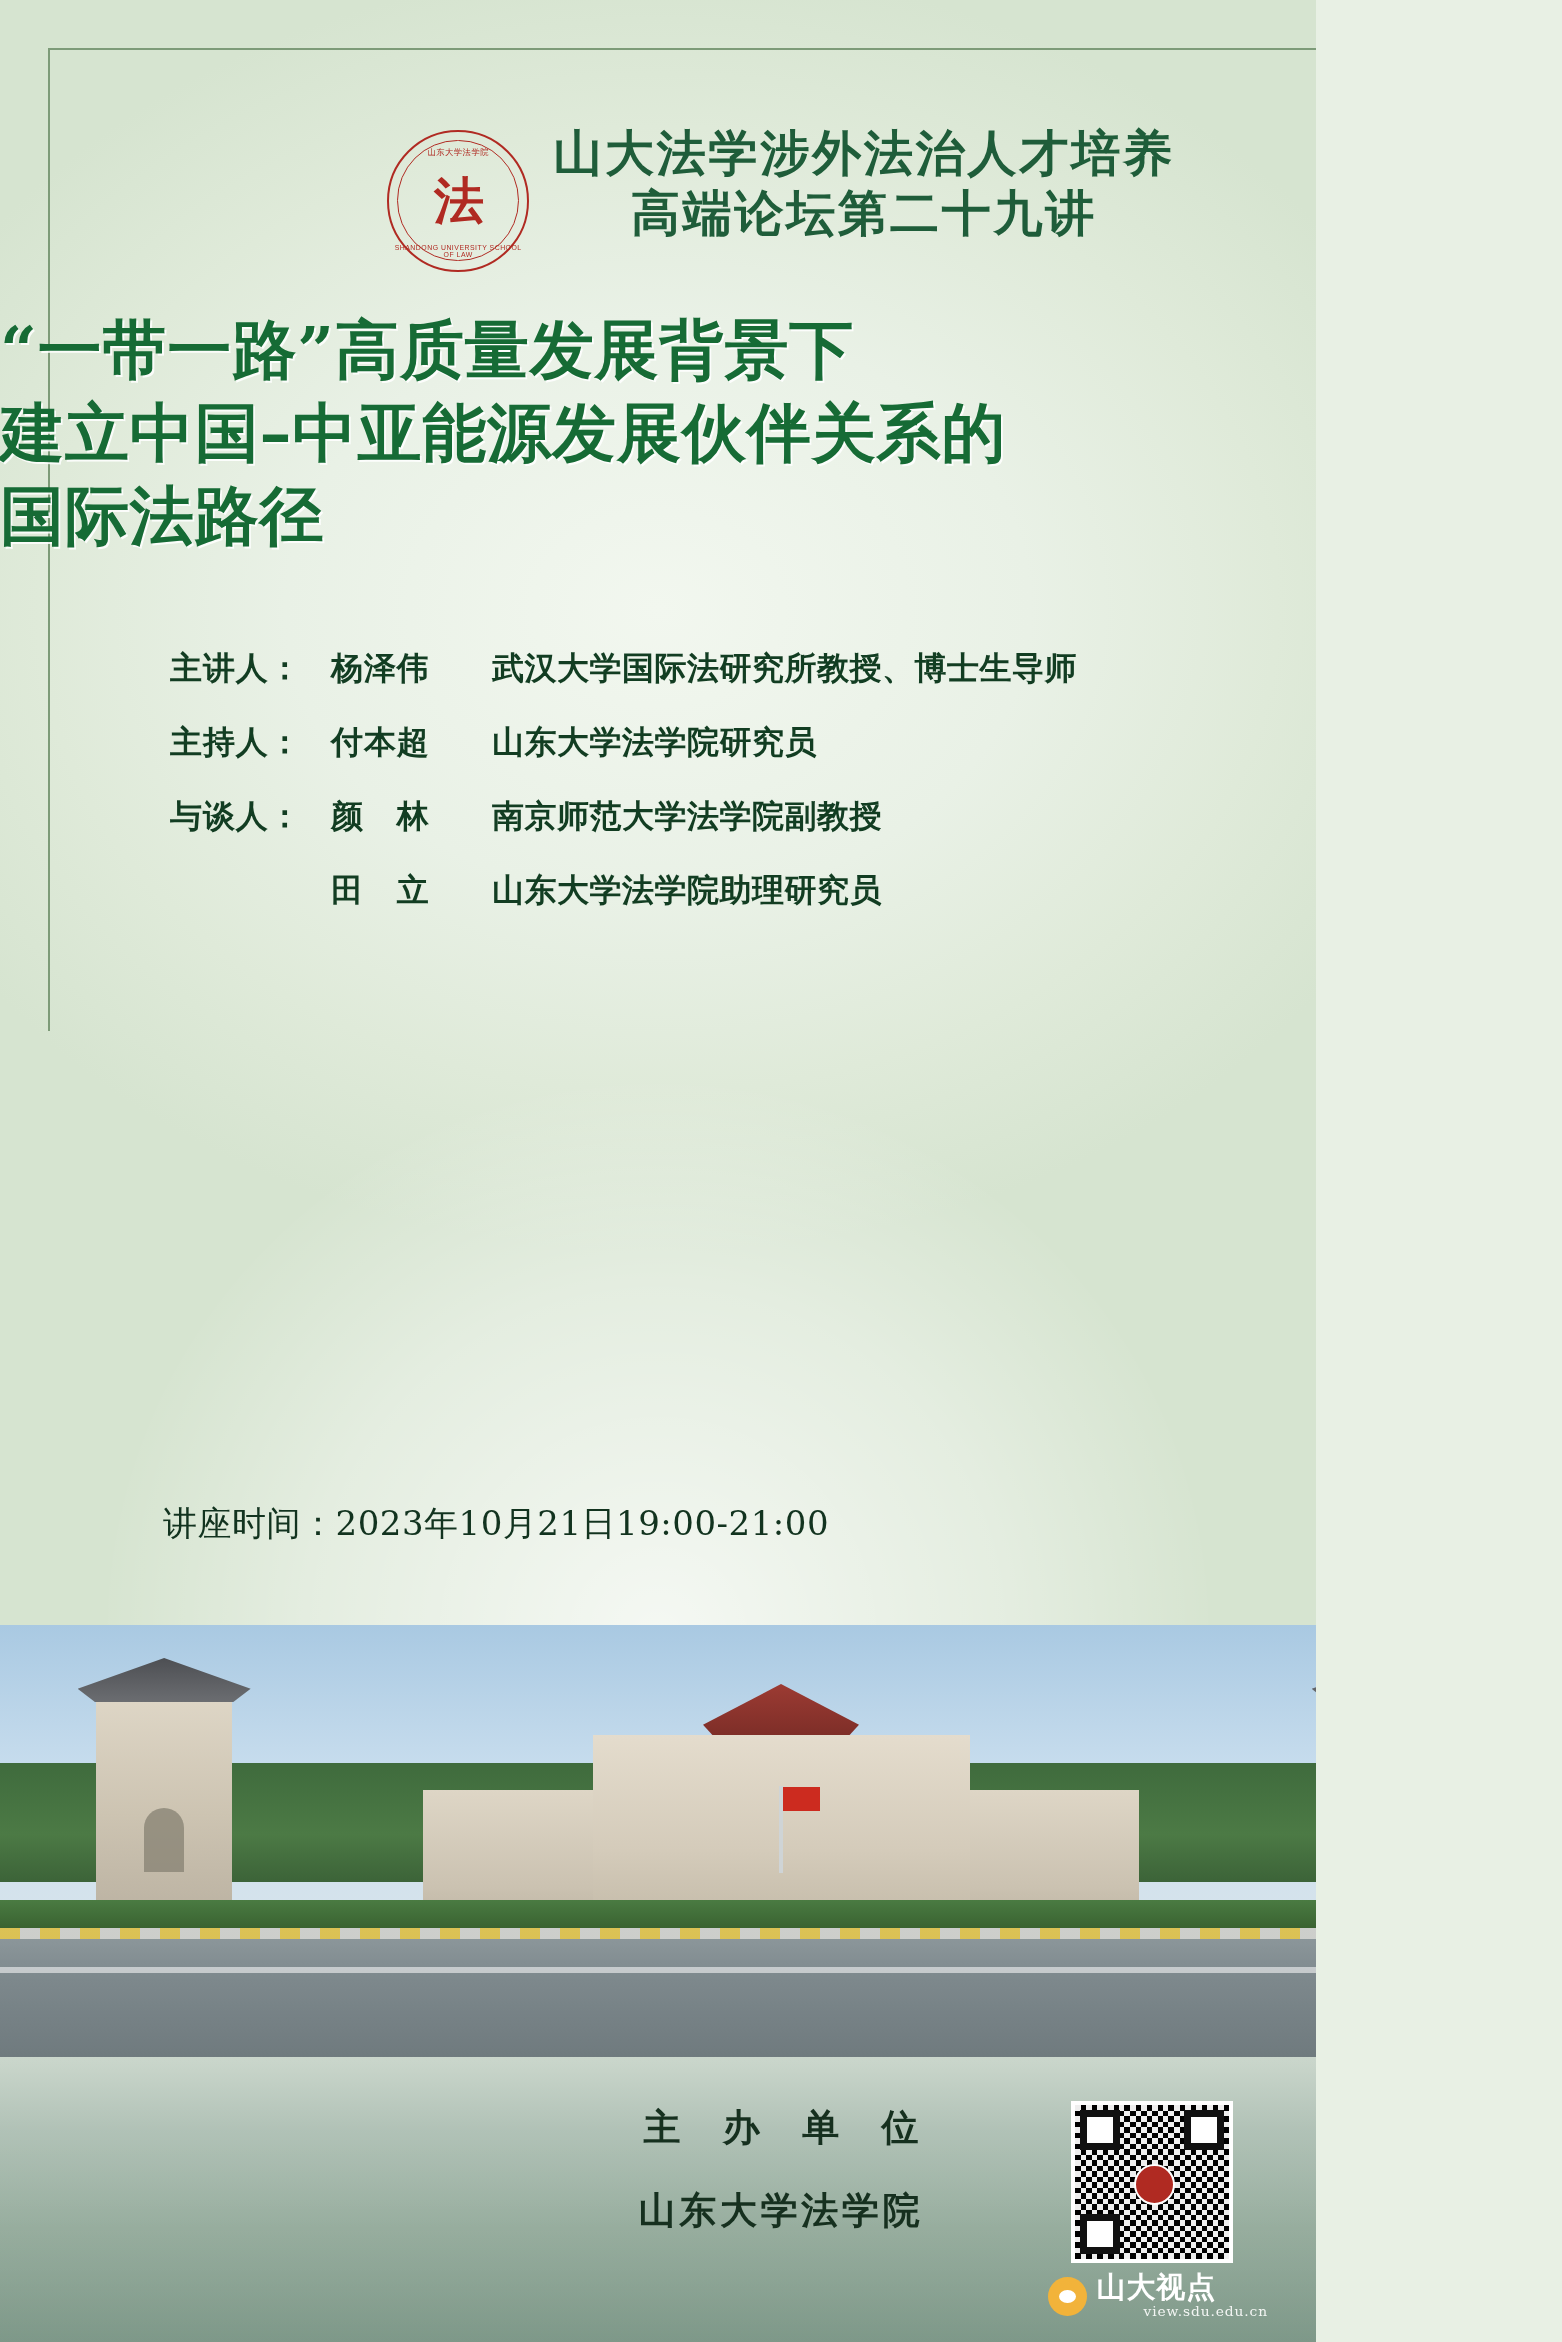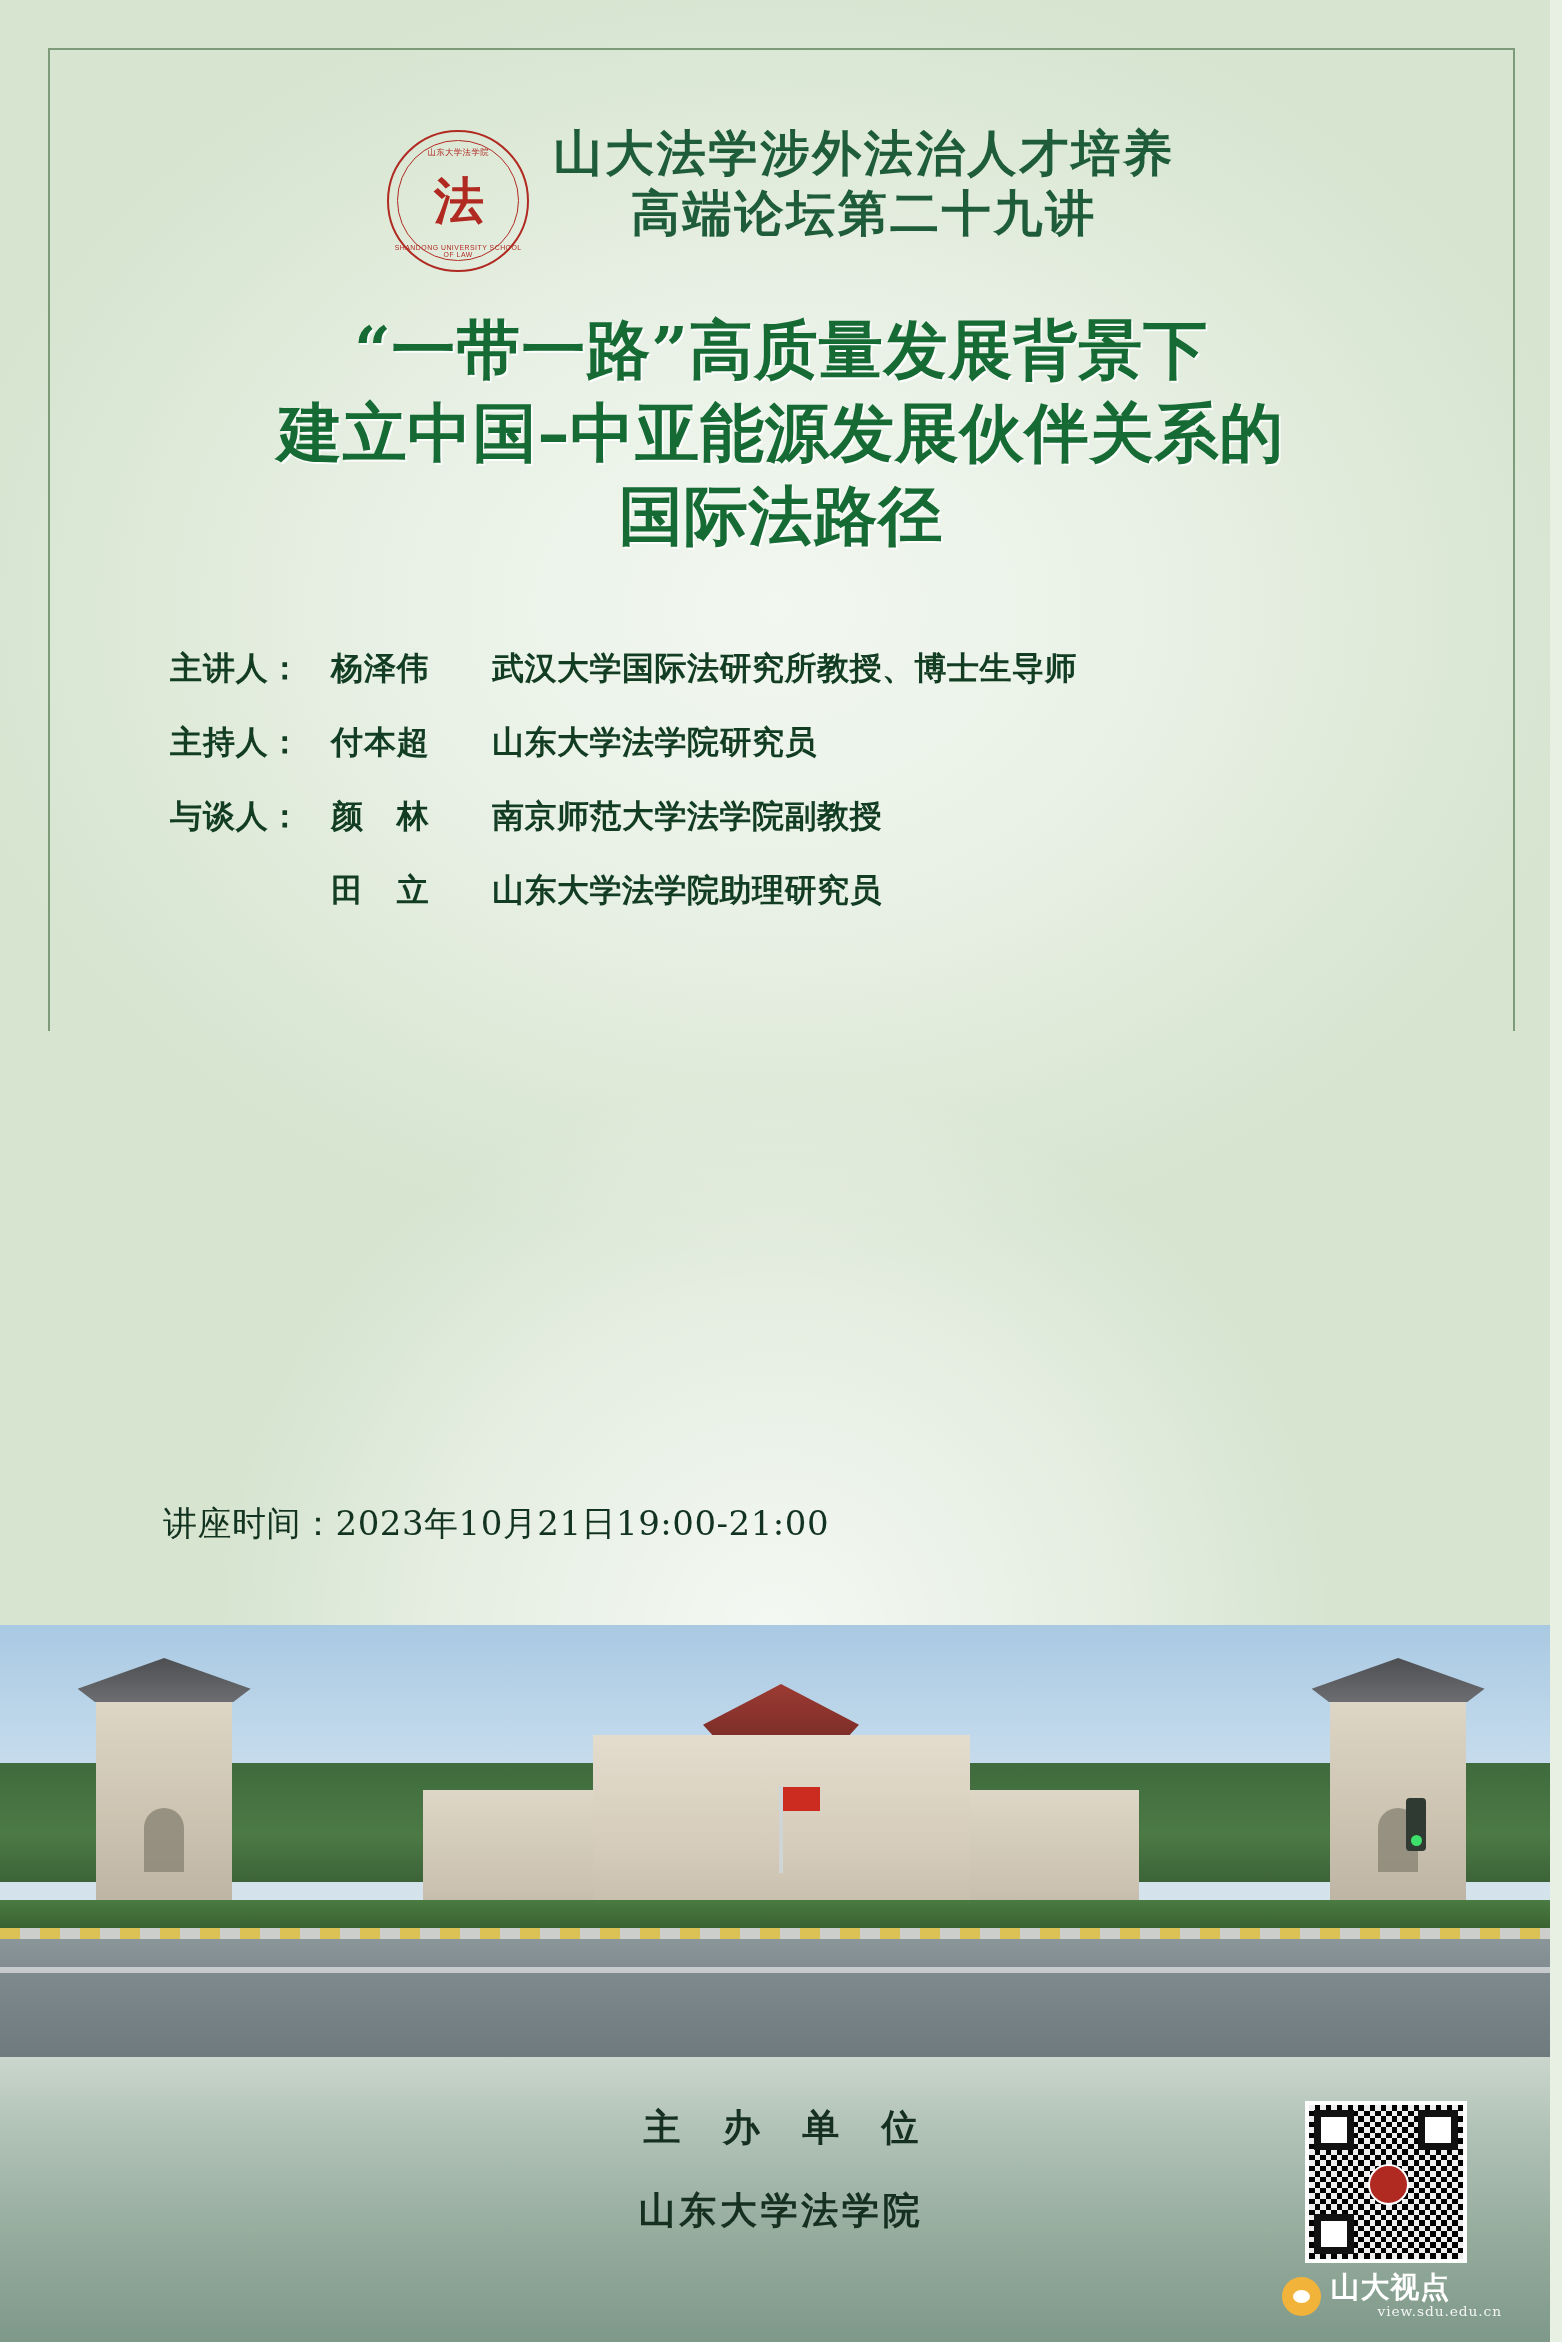--- a/index.html
+++ b/index.html
@@ -9,21 +9,21 @@
   body {
     width: 1562px;
     height: 2343px;
     font-family: "Liberation Sans", sans-serif;
     background: #e8f0e4;
     overflow: hidden;
   }
 
   .poster {
     position: relative;
-    width: 1550px;
+    width: 1316px;
     height: 2343px;
     background:
       radial-gradient(ellipse 826px 643px at 50% 26%, #f2f7ef 0%, #e9f1e6 45%, #dfead9 75%, #d6e4d0 100%);
     overflow: hidden;
   }
 
   
   .halo {
     position: absolute;
     left: 50%;
@@ -119,21 +119,20 @@
     line-height: 1.22;
     white-space: nowrap;
   }
 
   
   .main-title {
     position: absolute;
     left: 0;
     top: 308px;
     width: 1562px;
-    text-align: center;
     color: #166b35;
     font-family: "DejaVu Serif", serif;
     font-weight: bold;
     font-size: 64px;
     line-height: 1.30;
     letter-spacing: 0.9px;
     text-shadow: 1.8px 1.8px 0 rgba(255,255,255,0.85);
   }
   .main-title div { white-space: nowrap; }
 

